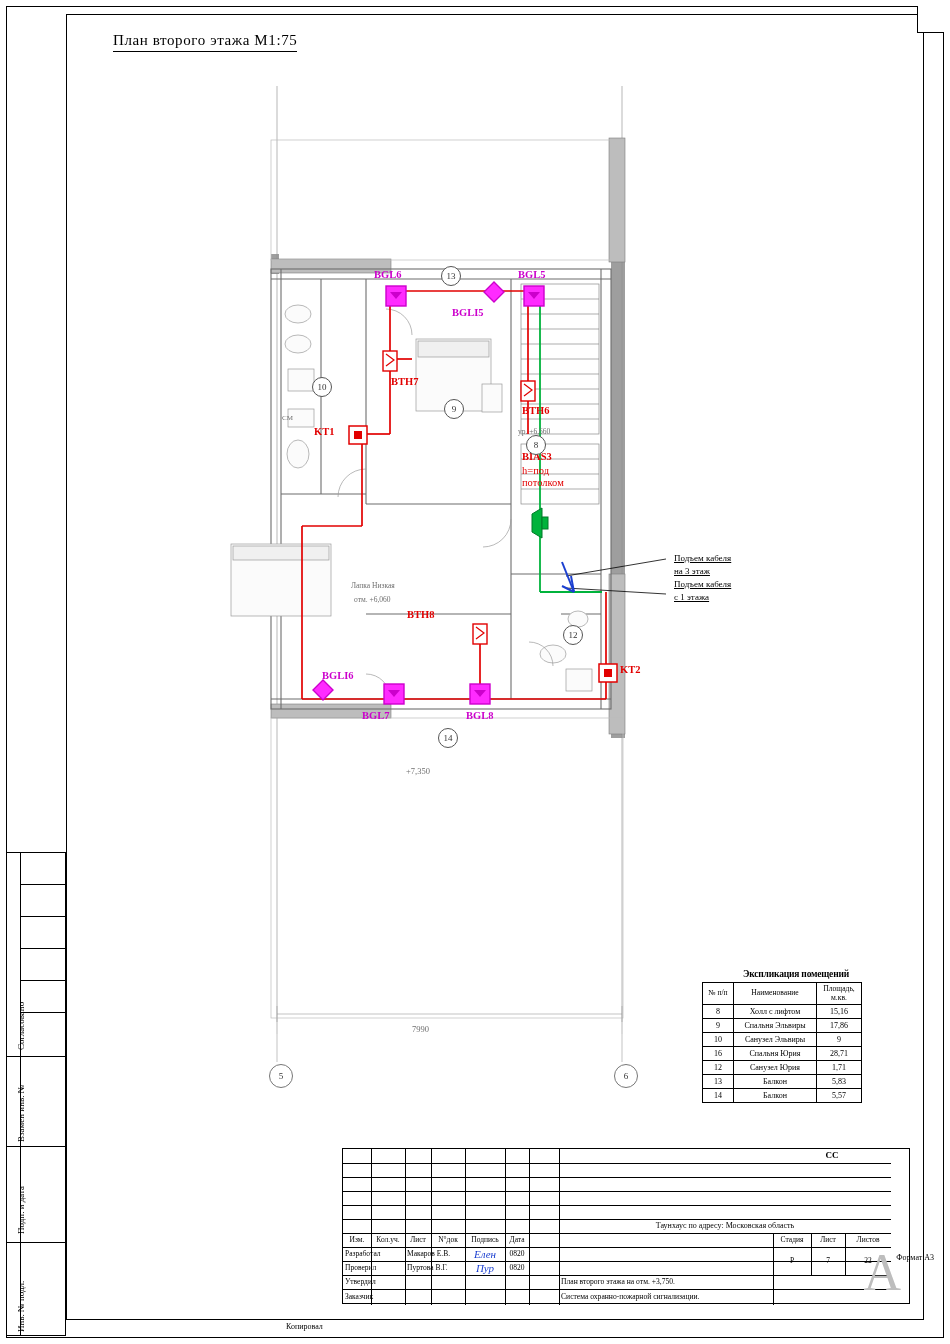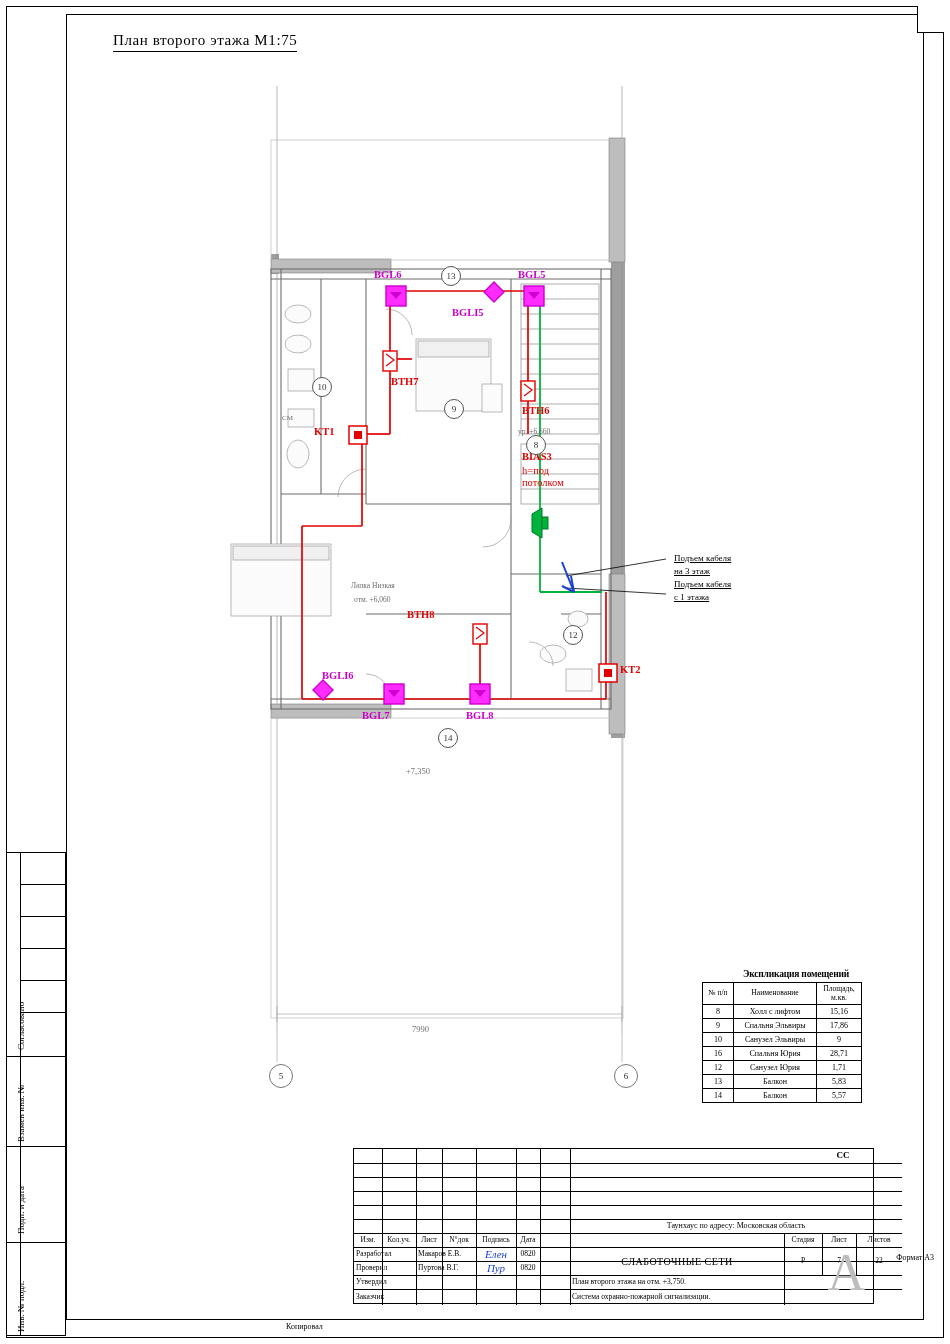--- a/index.html
+++ b/index.html
@@ -39,21 +39,21 @@
   
   .expl{position:absolute;left:702px;top:969px;width:188px;}
   .expl-title{font-family:"Liberation Serif",serif;font-weight:bold;font-size:9.5px;text-align:center;margin-bottom:3px;letter-spacing:-.2px;}
   table.t{border-collapse:collapse;width:160px;font-family:"Liberation Serif",serif;font-size:8px;}
   table.t td,table.t th{border:.8px solid #000;padding:2px 2px;text-align:center;font-weight:normal;}
   table.t th{font-size:7.6px;line-height:1.15;}
   .col-n{width:26px;}
   .col-a{width:40px;}
 
   
-  .stamp{position:absolute;left:342px;top:1148px;width:521px;height:156px;border:1px solid #000;box-sizing:border-box;font-family:"Liberation Serif",serif;font-size:7.5px;margin-left:11px;}
+  .stamp{position:absolute;left:342px;top:1148px;width:568px;height:156px;border:1px solid #000;box-sizing:border-box;font-family:"Liberation Serif",serif;font-size:7.5px;}
   .stamp .h{position:absolute;left:0;height:1px;background:#000;}
   .stamp .v{position:absolute;top:0;width:1px;background:#000;}
   .stcell{position:absolute;box-sizing:border-box;display:flex;align-items:center;justify-content:center;text-align:center;line-height:1.1;}
   .stcell.l{justify-content:flex-start;padding-left:2px;}
   .sign{color:#1b3fd0;font-family:"Liberation Serif",serif;font-style:italic;font-size:11px;}
   .bigA{position:absolute;right:8px;top:98px;font-size:52px;color:#bdbdbd;font-family:"Liberation Serif",serif;line-height:1;}
 
   .footnote-l{position:absolute;left:286px;top:1322px;font-size:8px;font-family:"Liberation Serif",serif;}
   .footnote-r{position:absolute;right:16px;top:1253px;font-size:8px;font-family:"Liberation Serif",serif;}
 </style>
@@ -388,21 +388,20 @@
     <div class="stcell l" style="left:0;top:112px;width:62px;height:14px;">Проверил</div>
     <div class="stcell l" style="left:62px;top:112px;width:100px;height:14px;">Пуртова В.Г.</div>
     <div class="stcell sign" style="left:122px;top:112px;width:40px;height:14px;">Пур</div>
     <div class="stcell" style="left:162px;top:112px;width:24px;height:14px;">0820</div>
 
     <div class="stcell l" style="left:0;top:126px;width:62px;height:14px;">Утвердил</div>
     <div class="stcell l" style="left:0;top:140px;width:62px;height:16px;">Заказчик</div>
 
     <div class="stcell" style="left:216px;top:70px;width:332px;height:14px;font-size:8px;">Таунхаус по адресу: Московская область</div>
 
-    <div class="stcell" style="left:216px;top:98px;width:214px;height:28px;font-size:10px;letter-spacing:.5px;">СЛАБОТОЧНЫЕ СЕТИ</div>
 
     <div class="stcell" style="left:430px;top:84px;width:38px;height:14px;">Стадия</div>
     <div class="stcell" style="left:468px;top:84px;width:34px;height:14px;">Лист</div>
     <div class="stcell" style="left:502px;top:84px;width:46px;height:14px;">Листов</div>
     <div class="stcell" style="left:430px;top:98px;width:38px;height:28px;">Р</div>
     <div class="stcell" style="left:468px;top:98px;width:34px;height:28px;">7</div>
     <div class="stcell" style="left:502px;top:98px;width:46px;height:28px;">22</div>
 
     <div class="stcell l" style="left:216px;top:126px;width:214px;height:14px;font-size:7.6px;">План второго этажа на отм. +3,750.</div>
     <div class="stcell l" style="left:216px;top:140px;width:214px;height:16px;font-size:7.6px;">Система охранно-пожарной сигнализации.</div>

